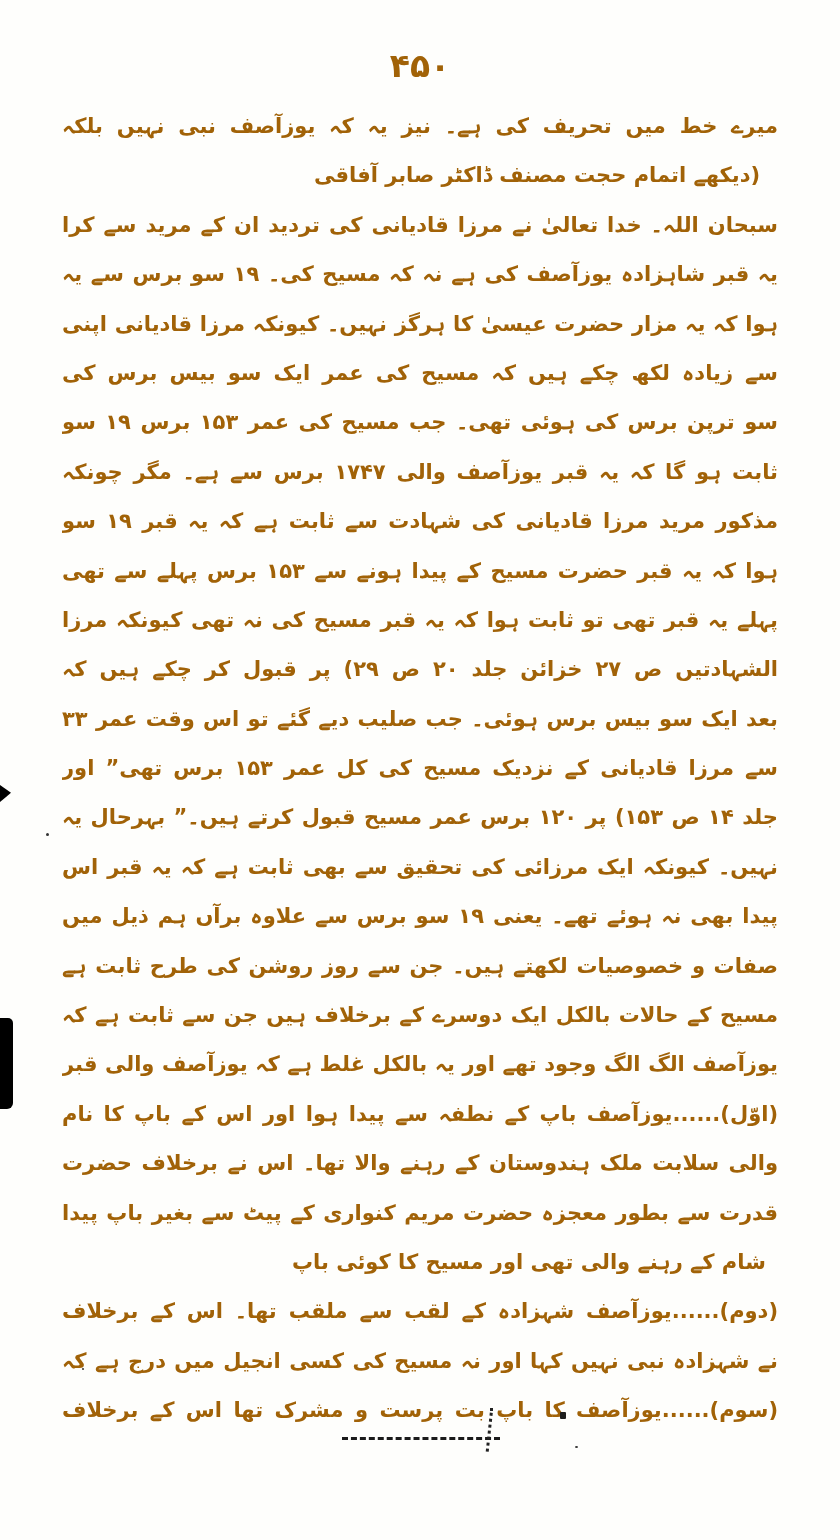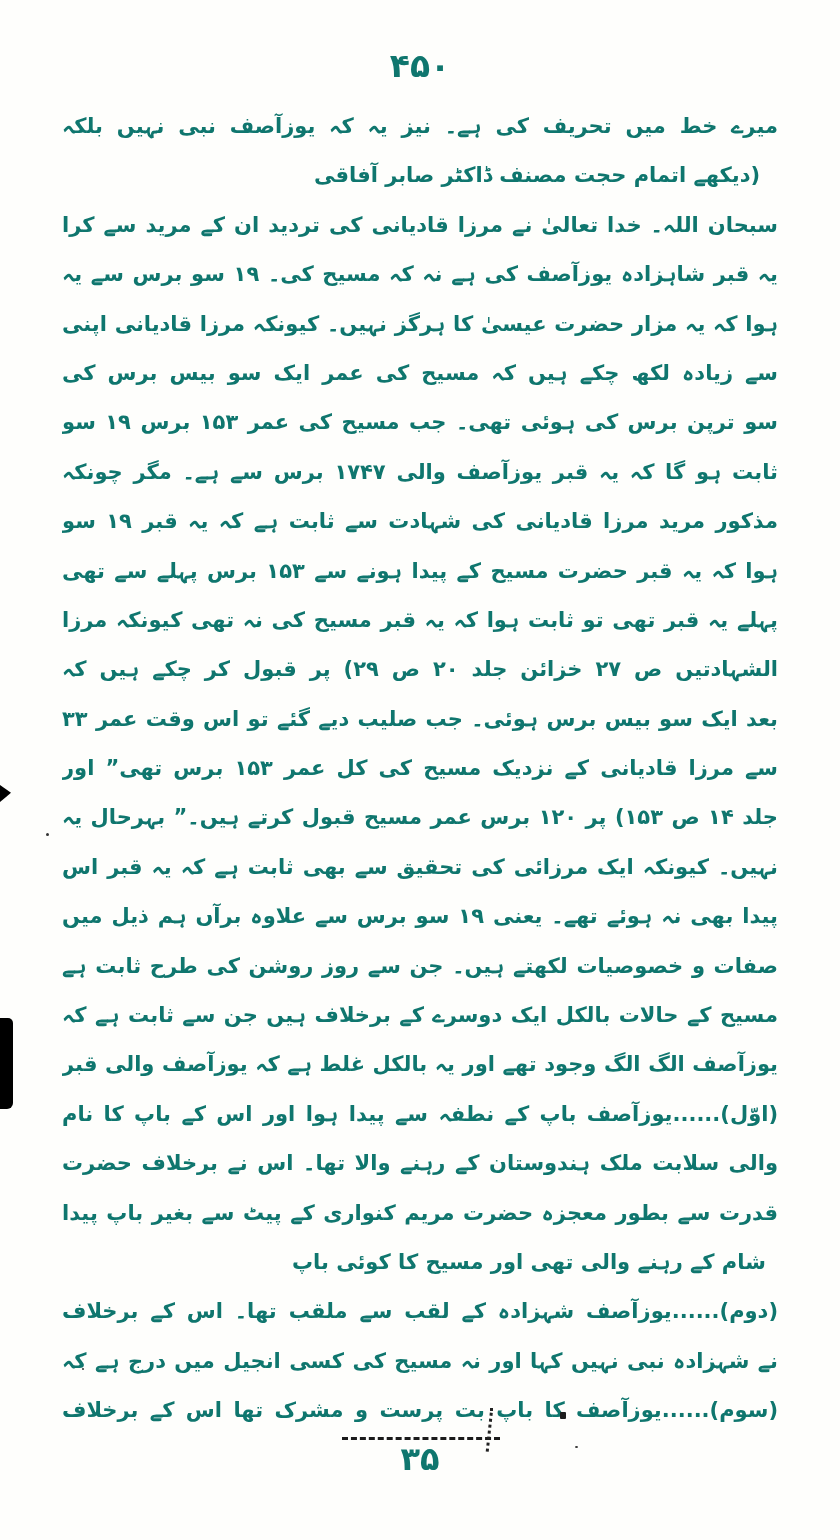--- a/index.html
+++ b/index.html
@@ -2,21 +2,21 @@
 <html lang="ur" dir="rtl"><head>
 <meta charset="utf-8">
 <style>
   html,body{margin:0;padding:0;background:#e8e8e8;}
   .page{
     position:relative;
     width:840px;height:1540px;
     margin:0;
     background:#fefefc;
     font-family:"DejaVu Sans", sans-serif;
-    color:#0f766e;
+    color:#a16207;
     overflow:hidden;
     direction:rtl;
   }
   .header-number{
     position:absolute;
     top:46px;left:0;width:100%;
     text-align:center;
     font-size:33px;
     font-weight:bold;
     letter-spacing:3px;
@@ -143,15 +143,14 @@
   <span class="artifact-blob"></span>
   <span class="artifact-bar"></span>
   <span class="speck s1"></span>
   <span class="speck s2"></span>
   <span class="speck s3"></span>
 
   <div class="footer-dashes"></div>
   <span class="footer-squiggle"></span>
   <span class="footer-dot"></span>
 
-  <div class="footer-number">۳۵</div>
 
 </div>
 
 </body></html>

